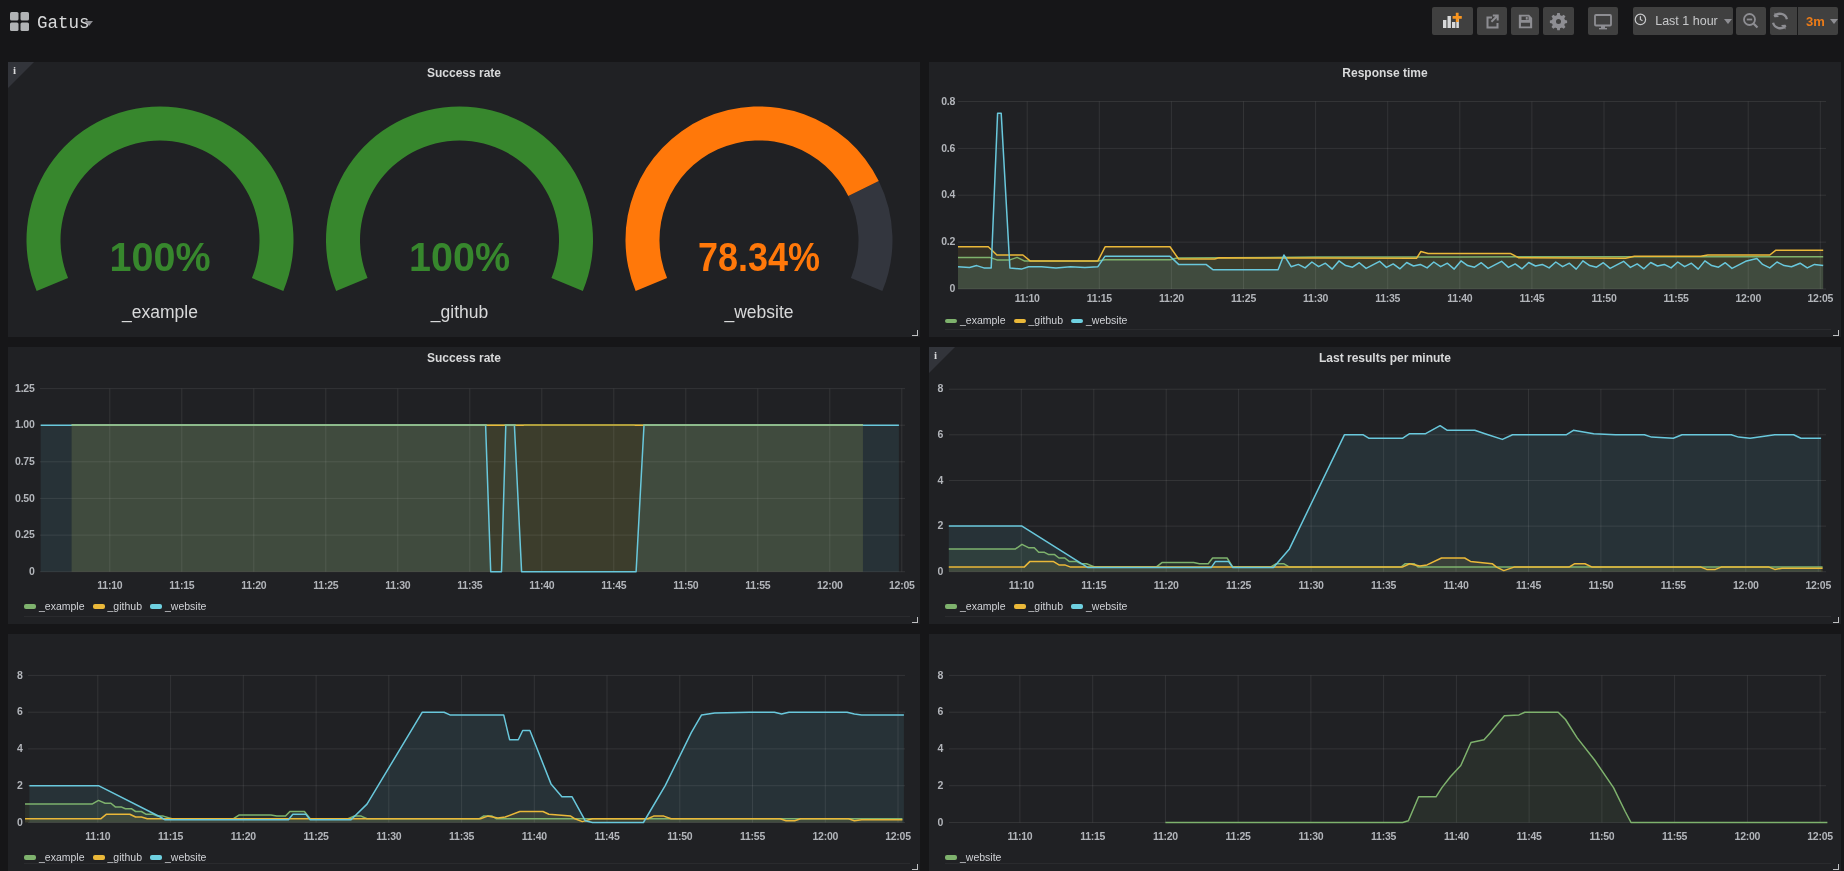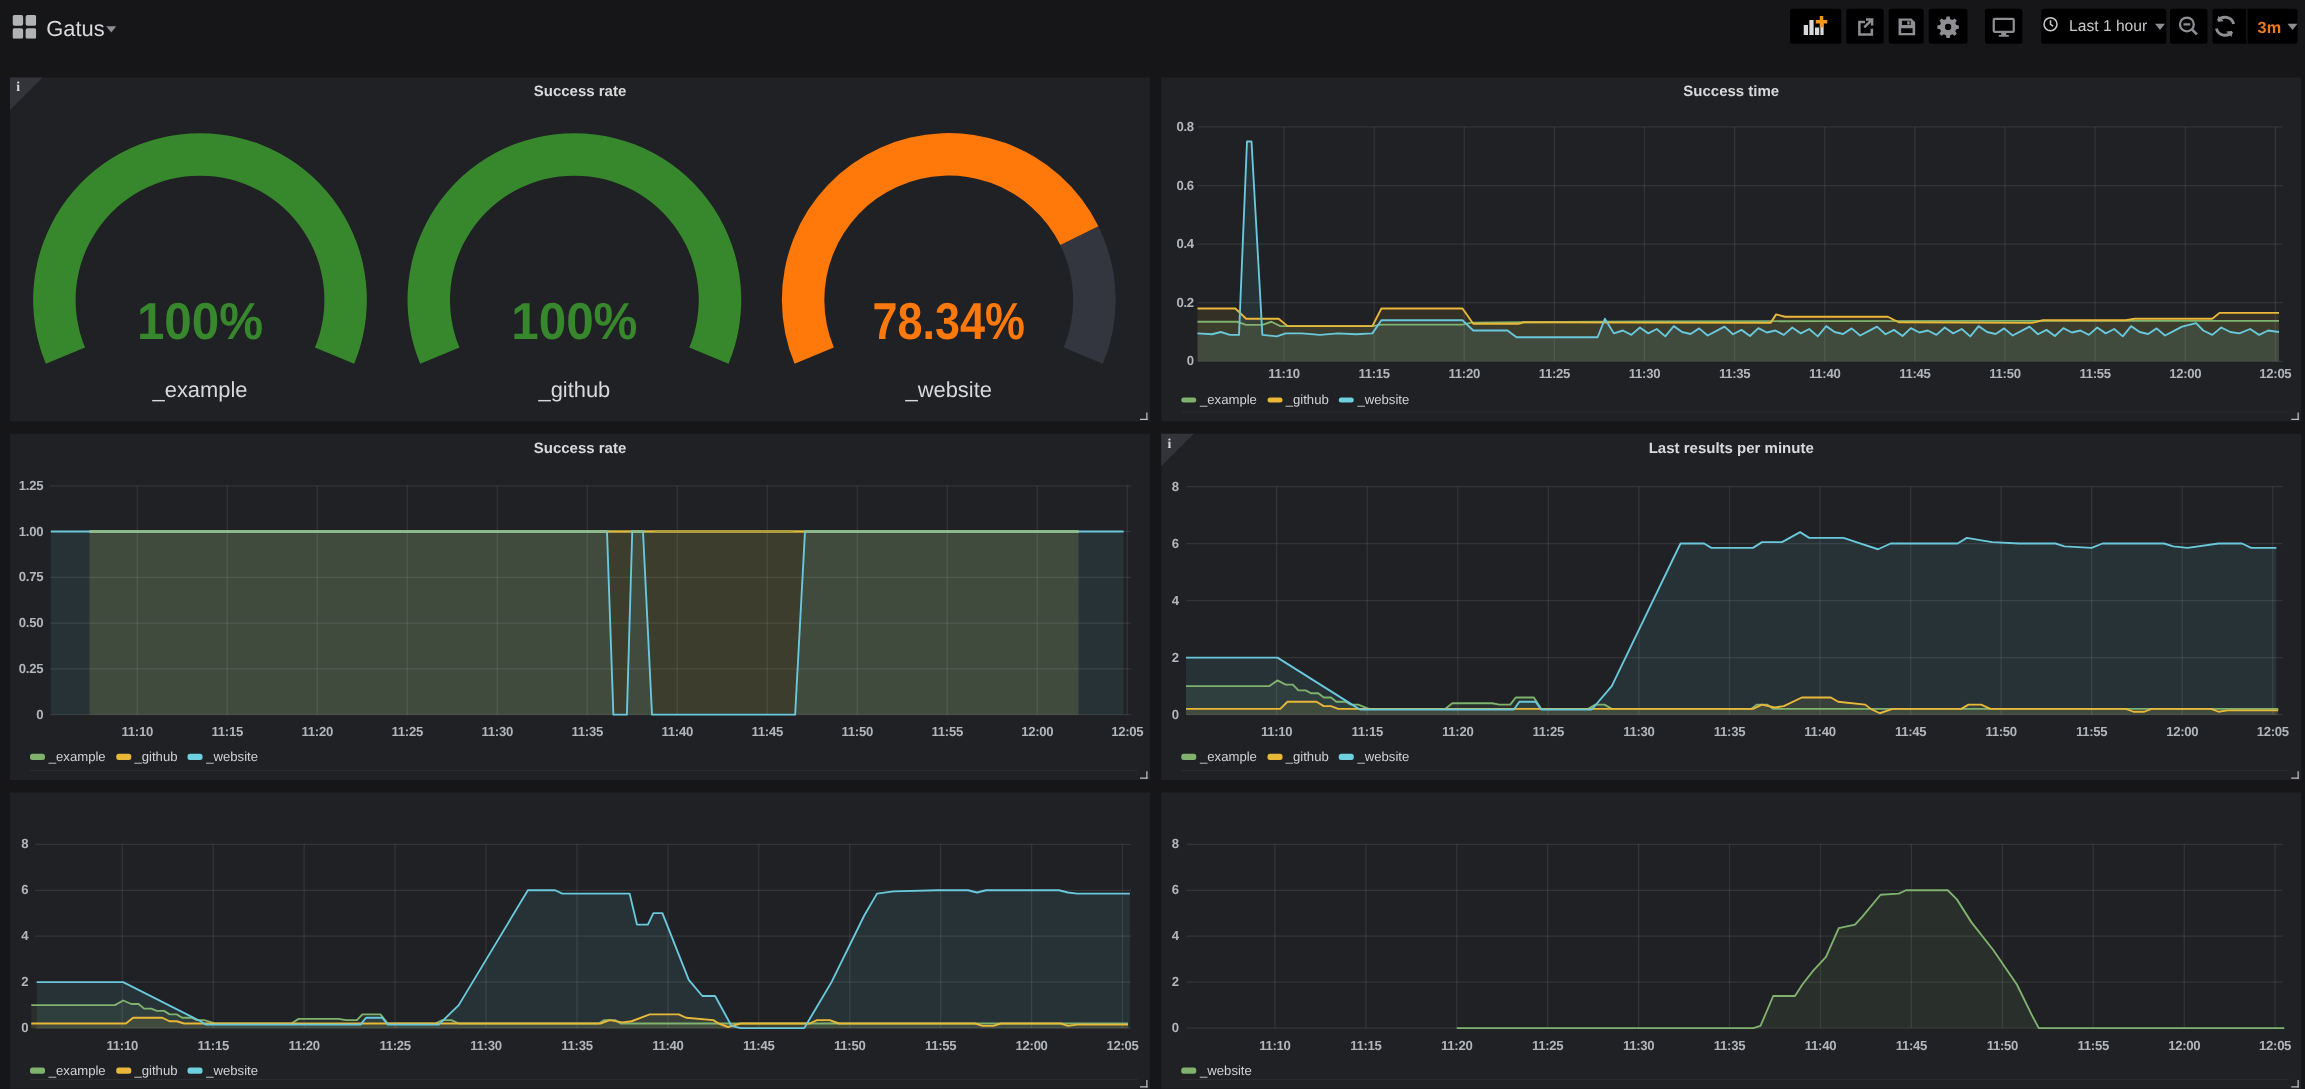--- a/index.html
+++ b/index.html
@@ -1,20 +1,20 @@
 <!DOCTYPE html>
 <html><head><meta charset="utf-8"><title>Gatus</title><style>
 * { margin:0; padding:0; box-sizing:border-box; }
 html,body { width:1844px; height:871px; background:#161618; overflow:hidden;
   font-family:"Liberation Sans", sans-serif; }
 .nav { position:absolute; left:0; top:0; width:1844px; height:42px; display:flex; align-items:center; }
-.brand { color:#d8d9da; font-size:17.5px; }
+.brand { color:#d8d9da; font-size:17.5px;font-family:Liberation Mono, monospace; }
 .caret { display:inline-block; width:0; height:0; border-left:4.5px solid transparent;
   border-right:4.5px solid transparent; border-top:5px solid #8e8e93; vertical-align:middle; }
-.nbtn { position:absolute; top:7px; background:#000000; height:28px; border-radius:2px;
+.nbtn { position:absolute; top:7px; background:#404040; height:28px; border-radius:2px;
   display:flex; align-items:center; justify-content:center; }
 .ttxt { color:#c8c9cb; font-size:12.5px; margin:0 6px 0 5px; }
 .rdiv { width:1px; height:28px; background:#19191a; margin:0 0 0 7px; }
 .rm { color:#eb7b18; font-size:13px; font-weight:bold; margin:0 5px 0 8px; }
 .panel { position:absolute; background:#202124; }
 .ptitle { position:absolute; left:0; right:0; top:4px; text-align:center; color:#d8d9da;
   font-size:12px; font-weight:700; }
 .icorner { position:absolute; left:0; top:0; width:0; height:0;
   border-top:26px solid #32343a; border-right:26px solid transparent; }
 .ichar { position:absolute; left:5px; top:2px; color:#d8d9da; font-size:11px; font-weight:bold; font-family:"Liberation Serif",serif; }
@@ -107,21 +107,21 @@
       <text x="451.5" y="198.5" fill="#37872D" font-size="41.5" font-weight="bold" textLength="101" lengthAdjust="spacingAndGlyphs" text-anchor="middle" dominant-baseline="middle">100%</text>
       <text x="451.5" y="251.0" fill="#d8d9da" font-size="17.5" text-anchor="middle" dominant-baseline="middle">_github</text>
       <path d="M870.75 118.99 A133.50 133.50 0 0 1 874.34 229.09 L842.93 216.08 A99.50 99.50 0 0 0 840.25 134.02 Z" fill="#33363e"></path>
       <path d="M627.66 229.09 A133.50 133.50 0 0 1 870.75 118.99 L840.25 134.02 A99.50 99.50 0 0 0 659.07 216.08 Z" fill="#FF780A"></path>
       <text x="751.0" y="198.5" fill="#FF780A" font-size="41.5" font-weight="bold" textLength="122" lengthAdjust="spacingAndGlyphs" text-anchor="middle" dominant-baseline="middle">78.34%</text>
       <text x="751.0" y="251.0" fill="#d8d9da" font-size="17.5" text-anchor="middle" dominant-baseline="middle">_website</text>
     </svg>
     <div class="rsz"></div>
   </div>
 <div class="panel" style="left:929px;top:62px;width:912px;height:275px">
-    <div class="ptitle">Success time</div>
+    <div class="ptitle">Response time</div>
     <svg width="912" height="275" viewBox="0 0 912 275" style="position:absolute;left:0;top:0">
       <path d="M29.0 195.4 L60.7 195.4 L67.9 197.9 L80.9 197.9 L88.1 195.4 L95.3 198.9 L168.9 198.9 L176.1 197.7 L241.0 197.7 L248.2 196.1 L386.6 195.1 L530.8 194.9 L675.0 194.7 L819.2 194.7 L894.2 194.7 L894.2 227.0 L29.0 227.0 Z" fill="#7EB26D" fill-opacity="0.100" stroke="none"></path>
       <path d="M29.0 184.8 L59.3 184.8 L67.9 193.0 L93.9 193.0 L101.1 198.9 L168.9 198.9 L176.1 184.8 L241.0 184.8 L249.6 197.0 L285.7 197.0 L290.0 195.8 L386.6 196.1 L487.5 196.3 L491.9 189.5 L499.1 191.4 L581.3 191.4 L589.9 195.8 L696.6 196.3 L705.3 194.2 L771.6 194.2 L778.8 193.0 L840.8 193.0 L846.6 188.3 L894.2 188.3 L894.2 227.0 L29.0 227.0 Z" fill="#EAB839" fill-opacity="0.100" stroke="none"></path>
       <path d="M29.0 204.7 L40.5 205.4 L47.7 203.6 L54.9 205.9 L62.2 205.9 L68.6 51.2 L72.2 51.2 L80.9 205.9 L92.4 207.1 L99.6 204.7 L112.6 204.7 L127.0 205.9 L141.5 204.7 L155.9 205.4 L168.9 204.7 L176.1 194.2 L241.0 194.2 L249.6 202.4 L277.0 202.4 L284.2 207.8 L349.1 207.8 L354.9 193.0 L362.1 204.7 L369.3 202.4 L376.1 205.9 L382.9 200.0 L389.6 204.7 L396.4 201.2 L403.2 207.1 L410.0 198.9 L416.7 203.6 L423.5 205.2 L430.3 200.7 L437.1 206.4 L443.8 202.9 L450.6 199.3 L457.4 205.4 L464.2 201.9 L471.0 206.8 L477.7 200.5 L484.5 204.0 L491.3 202.4 L498.1 205.9 L504.8 200.0 L511.6 204.7 L518.4 201.2 L525.2 207.1 L532.0 198.9 L538.7 203.6 L545.5 205.2 L552.3 200.7 L559.1 206.4 L565.8 202.9 L572.6 199.3 L579.4 205.4 L586.2 201.9 L593.0 206.8 L599.7 200.5 L606.5 204.0 L613.3 202.4 L620.1 205.9 L626.8 200.0 L633.6 204.7 L640.4 201.2 L647.2 207.1 L653.9 198.9 L660.7 203.6 L667.5 205.2 L674.3 200.7 L681.1 206.4 L687.8 202.9 L694.6 199.3 L701.4 205.4 L708.2 201.9 L714.9 206.8 L721.7 200.5 L728.5 204.0 L735.3 202.4 L742.1 205.9 L748.8 200.0 L755.6 204.7 L762.4 201.2 L769.2 207.1 L775.9 198.9 L782.7 203.6 L789.5 205.2 L796.3 200.7 L803.0 206.4 L809.8 202.9 L816.6 199.3 L827.9 196.5 L833.6 202.4 L840.8 205.9 L848.0 200.0 L855.2 203.6 L862.5 204.7 L871.1 201.2 L878.3 205.9 L885.5 202.4 L894.2 203.6 L894.2 227.0 L29.0 227.0 Z" fill="#6ED0E0" fill-opacity="0.100" stroke="none"></path>
       <line x1="29.0" y1="227.0" x2="897.0" y2="227.0" stroke="rgba(255,255,255,0.085)" stroke-width="1"></line>
       <line x1="29.0" y1="180.1" x2="897.0" y2="180.1" stroke="rgba(255,255,255,0.085)" stroke-width="1"></line>
       <line x1="29.0" y1="133.2" x2="897.0" y2="133.2" stroke="rgba(255,255,255,0.085)" stroke-width="1"></line>
       <line x1="29.0" y1="86.4" x2="897.0" y2="86.4" stroke="rgba(255,255,255,0.085)" stroke-width="1"></line>
       <line x1="29.0" y1="39.5" x2="897.0" y2="39.5" stroke="rgba(255,255,255,0.085)" stroke-width="1"></line>
       <text x="26.0" y="227.5" fill="#b2b5ba" font-size="10.5" font-weight="600" letter-spacing="-0.25" text-anchor="end" dominant-baseline="middle">0</text>

